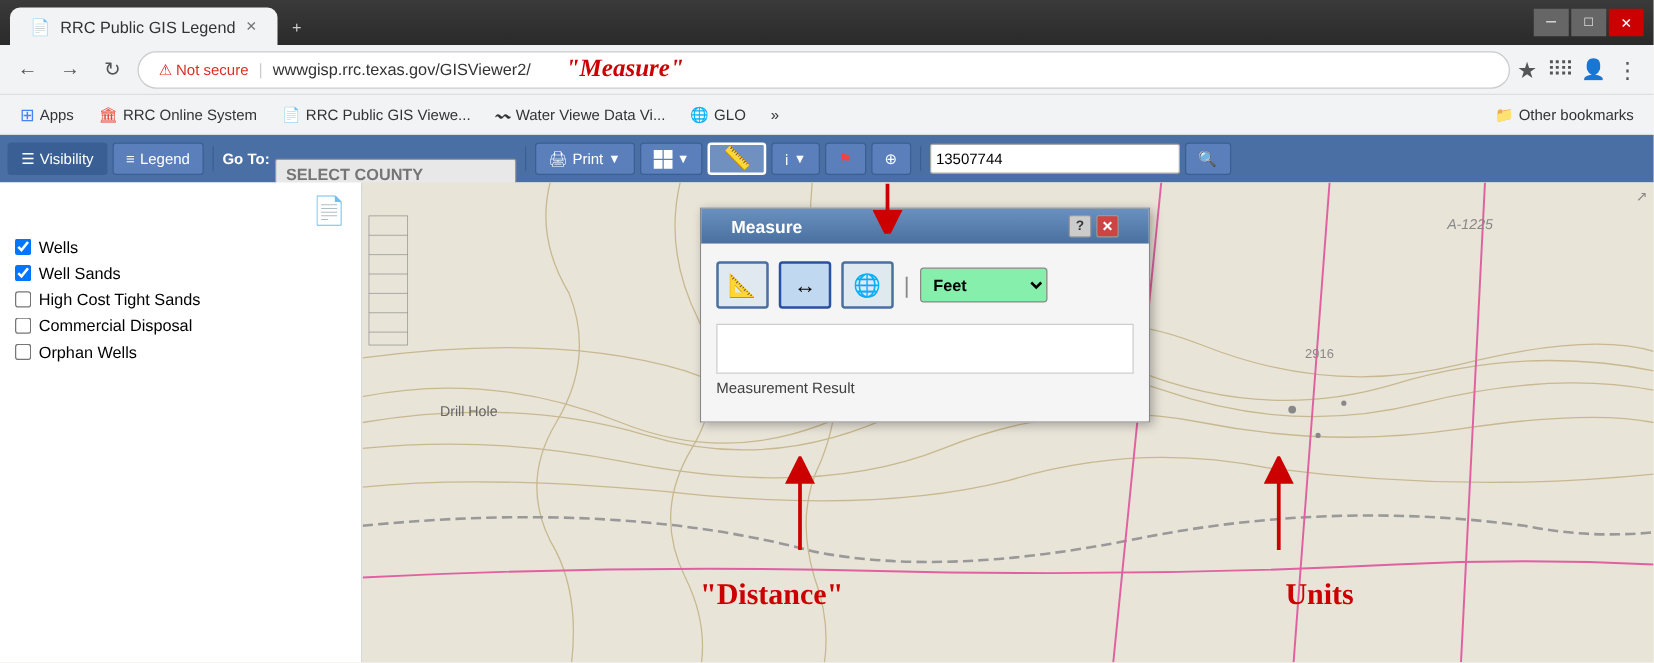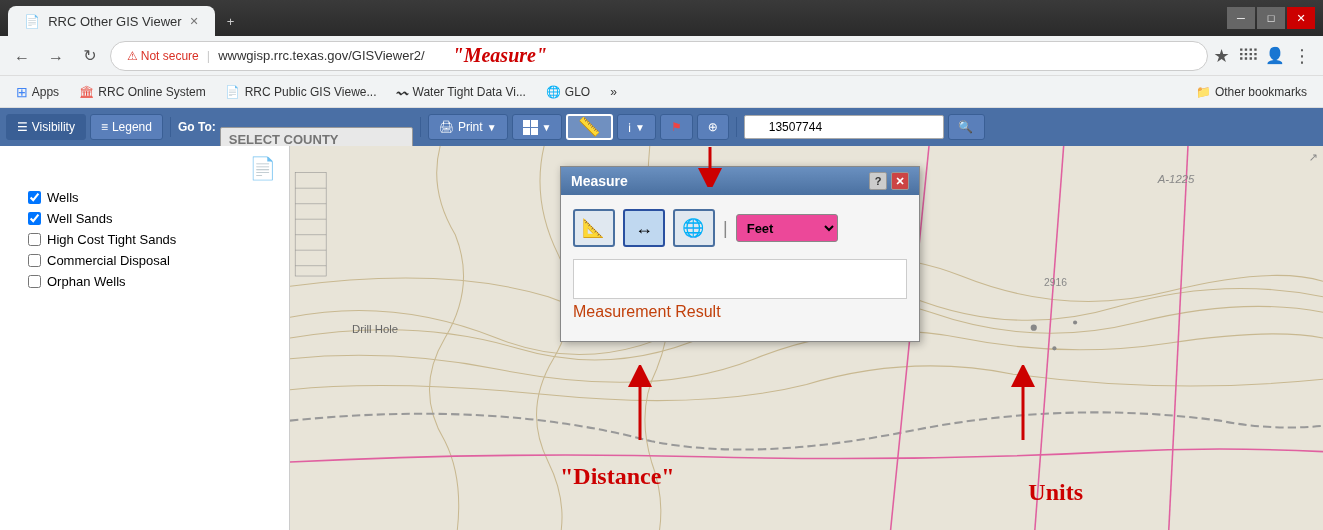--- a/index.html
+++ b/index.html
@@ -179,21 +179,21 @@
       min-width: 140px;
       margin-top: 24px;
     }
     .search-box-toolbar {
       background: #fff;
       border: 1px solid #aaa;
       border-radius: 2px;
       height: 24px;
       flex: 1;
       max-width: 200px;
-      padding: 0 24px;
+      padding: 0 4px;
       font-size: 12px;
     }
 
     
     .content-area {
       display: flex;
       height: calc(530px - 36px - 40px - 32px - 38px);
       position: relative;
     }
 
@@ -210,21 +210,20 @@
       display: flex;
       justify-content: flex-end;
       margin-bottom: 8px;
     }
     .checkbox-item {
       display: flex;
       align-items: center;
       gap: 6px;
       margin-bottom: 6px;
       font-size: 13px;
-      margin-left: 16px;
     }
     .checkbox-item input[type="checkbox"] { cursor: pointer; }
     .section-label {
       font-size: 13px;
       font-weight: bold;
       margin-bottom: 6px;
       color: #333;
     }
 
     
@@ -252,21 +251,21 @@
       background: #fff;
       border: 1px solid #888;
       box-shadow: 2px 2px 8px rgba(0,0,0,0.3);
       z-index: 50;
     }
     .measure-dialog-header {
       background: linear-gradient(to bottom, #6a90c0, #4a70a0);
       color: #fff;
       font-weight: bold;
       font-size: 14px;
-      padding: 5px 10px;
+      padding: 5px 24px;
       display: flex;
       align-items: center;
       justify-content: space-between;
     }
     .measure-dialog-header-right {
       display: flex;
       gap: 4px;
     }
     .dialog-ctrl-btn {
       width: 18px;
@@ -307,34 +306,34 @@
     .measure-tool-btn.selected {
       background: #c0d8f0;
       border: 2px solid #2a50a0;
     }
     .measure-units-select {
       border: 1px solid #888;
       border-radius: 3px;
       padding: 3px 6px;
       font-size: 13px;
       font-weight: bold;
-      background: #ec4899;
+      background: #86efac;
       height: 28px;
     }
     .measure-result-area {
       background: #fff;
       border: 1px solid #ccc;
       padding: 8px;
       min-height: 40px;
       font-size: 13px;
       color: #555;
     }
     .measure-result-label {
-      font-size: 16px;
-      color: #c2410c;
+      font-size: 12px;
+      color: #404040;
       margin-top: 4px;
     }
 
     
     .annotation {
       position: absolute;
       color: #cc0000;
       font-weight: bold;
       font-size: 22px;
       font-family: Georgia, serif;
@@ -356,21 +355,21 @@
       font-weight: bold;
     }
   </style>
 </head>
 <body>
 
 <div class="browser-titlebar">
   <div class="tab-bar">
     <div class="tab-active">
       <span>📄</span>
-      <span>RRC Other GIS Viewer</span>
+      <span>RRC Public GIS Legend</span>
       <span style="font-size:11px; color:#777; cursor:pointer;">✕</span>
     </div>
     <div class="tab-inactive">
       <span>+</span>
     </div>
   </div>
   <div class="window-controls">
     <div class="win-btn minimize">─</div>
     <div class="win-btn maximize">□</div>
     <div class="win-btn close">✕</div>
@@ -406,21 +405,21 @@
   <div class="bookmark-item">
     <span style="color:#ea4335; font-size:12px;">🏛</span>
     <span>RRC Online System</span>
   </div>
   <div class="bookmark-item">
     <span style="font-size:12px;">📄</span>
     <span>RRC Public GIS Viewe...</span>
   </div>
   <div class="bookmark-item">
     <span style="font-size:12px;">〰</span>
-    <span>Water Tight Data Vi...</span>
+    <span>Water Viewe Data Vi...</span>
   </div>
   <div class="bookmark-item">
     <span style="font-size:12px;">🌐</span>
     <span>GLO</span>
   </div>
   <div class="bookmark-item">»</div>
   <div style="flex:1;"></div>
   <div class="bookmark-item">
     <span style="color:#f9a825;">📁</span>
     <span>Other bookmarks</span>
@@ -583,21 +582,21 @@
 
     <svg class="arrow-svg" style="left: 320px; bottom: 85px; width: 60px; height: 80px;">
       <defs>
         <marker id="arrowhead1" markerWidth="8" markerHeight="8" refX="4" refY="4" orient="auto">
           <path d="M0,0 L0,8 L8,4 Z" fill="#cc0000"></path>
         </marker>
       </defs>
       <path d="M30,75 L30,10" stroke="#cc0000" stroke-width="3" fill="none" marker-end="url(#arrowhead1)"></path>
     </svg>
 
-    <div class="annotation" style="bottom: 24px; right: 240px; font-size: 24px;">
+    <div class="annotation" style="bottom: 40px; right: 240px; font-size: 24px;">
       <span>Units</span>
     </div>
 
     <svg class="arrow-svg" style="right: 270px; bottom: 85px; width: 70px; height: 80px;">
       <defs>
         <marker id="arrowhead2" markerWidth="8" markerHeight="8" refX="4" refY="4" orient="auto">
           <path d="M0,0 L0,8 L8,4 Z" fill="#cc0000"></path>
         </marker>
       </defs>
       <path d="M40,75 L40,10" stroke="#cc0000" stroke-width="3" fill="none" marker-end="url(#arrowhead2)"></path>

